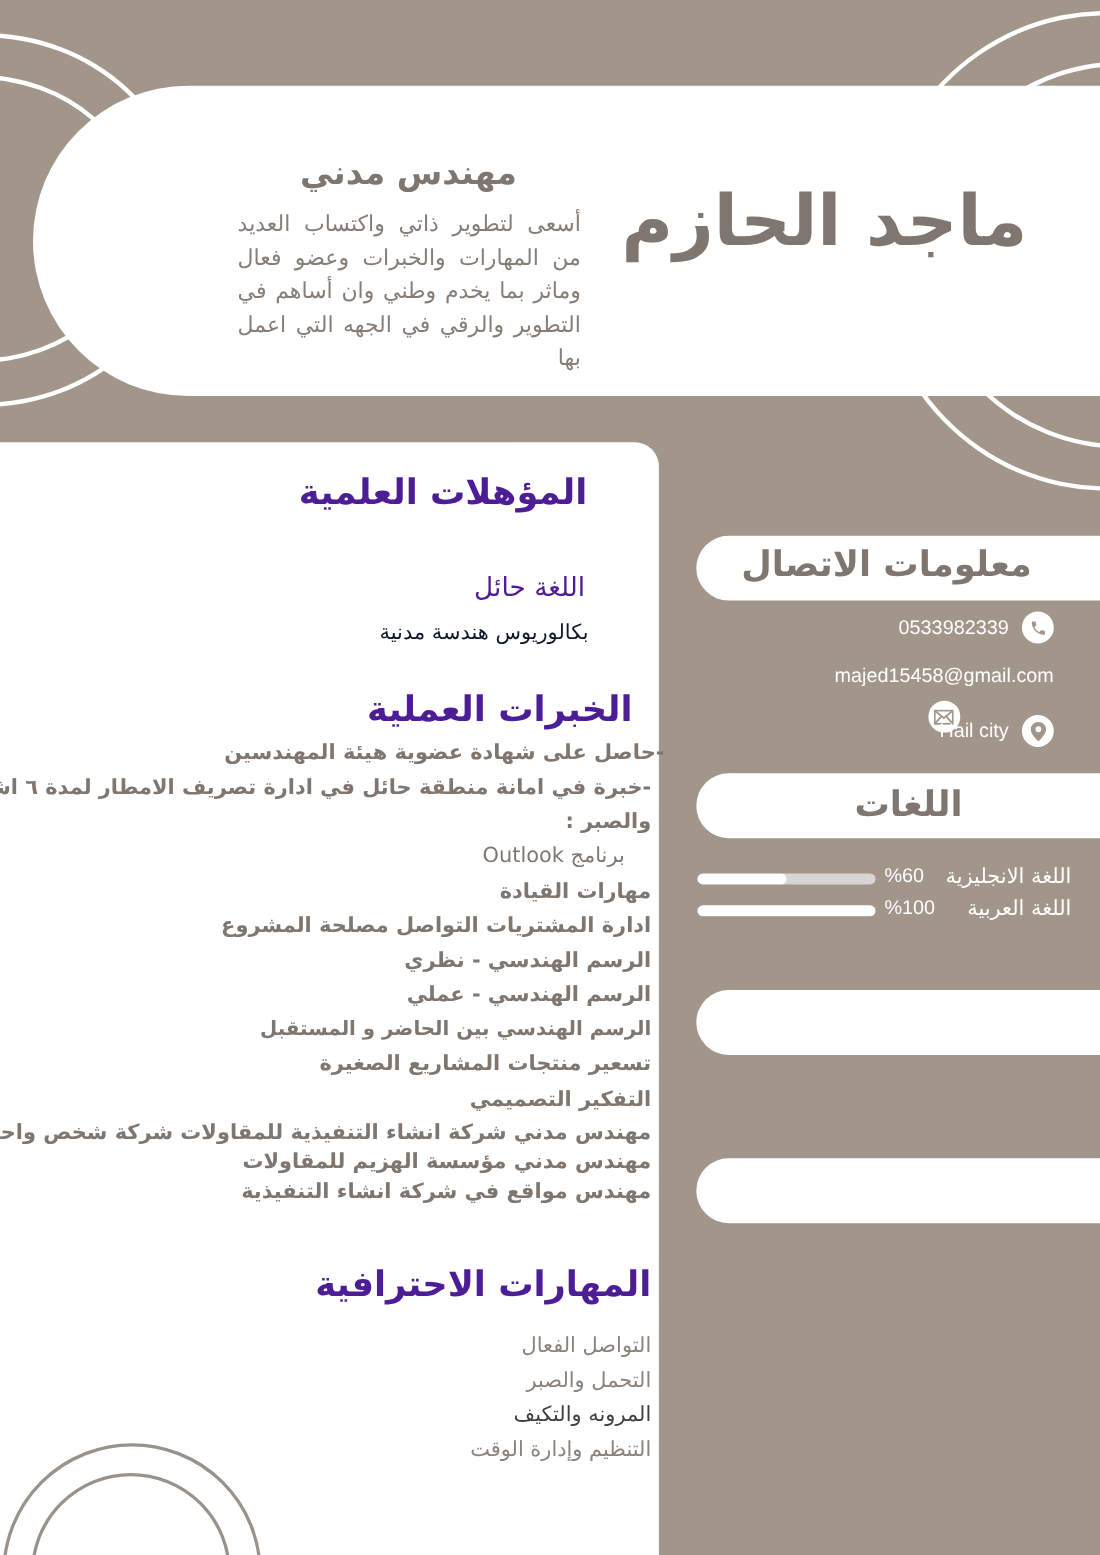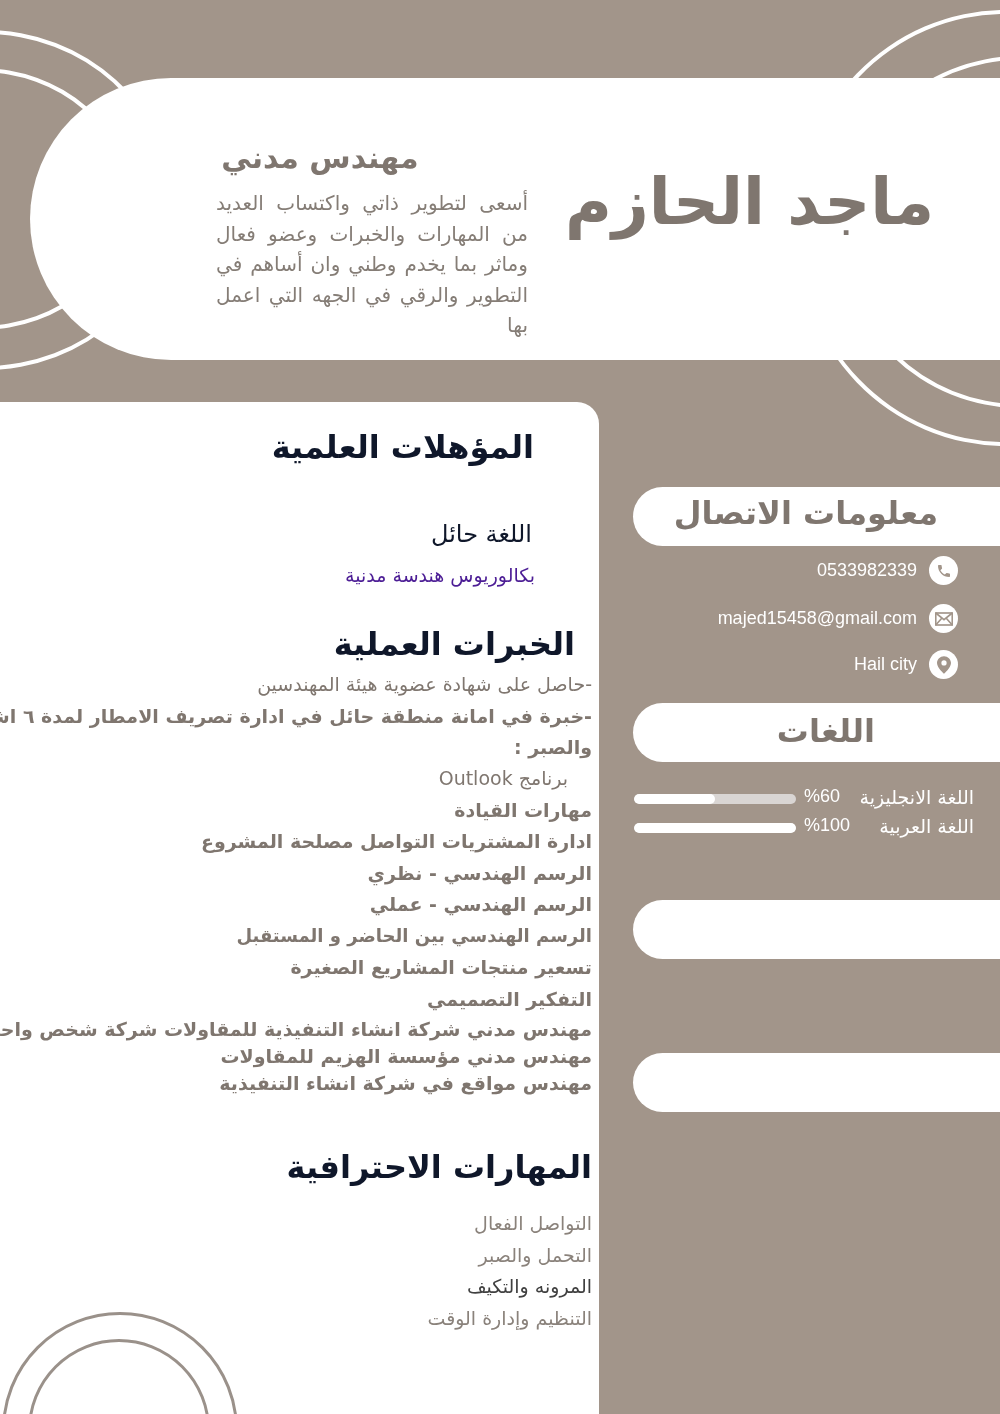--- a/index.html
+++ b/index.html
@@ -34,21 +34,21 @@
       direction: rtl;
       letter-spacing: 1px;
       margin-top: 25px;
     }
     .job-title {
       position: absolute;
       right: 530px; top: 140px;
       font-size: 30px; font-weight: bold;
       color: #7f766f;
       direction: rtl;
-      text-align: center;
+      text-align: right;
       width: 300px;
     }
     .summary {
       position: absolute;
       left: 216px; top: 188px;
       width: 312px;
       font-size: 20px;
       line-height: 30.5px;
       direction: rtl;
       text-align: justify;
@@ -62,21 +62,21 @@
       left: 0; top: 402px;
       width: 599px; height: 1012px;
       background: #ffffff;
       border-top-right-radius: 22px;
     }
     .sec-title {
       position: absolute;
       direction: rtl;
       text-align: center;
       font-weight: bold;
-      color: #0f172a;
+      color: #4c1d95;
       white-space: nowrap;
     }
     .line {
       position: absolute;
       direction: rtl;
       text-align: right;
       white-space: nowrap;
       color: #7f766f;
     }
 
@@ -164,24 +164,24 @@
 <div class="job-title">مهندس مدني</div>
 <div class="summary">أسعى لتطوير ذاتي واكتساب العديد من المهارات والخبرات وعضو فعال وماثر بما يخدم وطني وان أساهم في التطوير والرقي في الجهه التي اعمل بها</div>
 
 <div class="left-panel"></div>
 
 <div class="ring gray" style="left:2px; top:1312px; width:236px; height:236px;"></div>
 <div class="ring gray" style="left:28px; top:1339px; width:182px; height:182px;"></div>
 
 <div class="sec-title" style="right:466px; top:428px; font-size:32px;">المؤهلات العلمية</div>
 <div class="sec-title" style="right:468px; top:520px; font-size:24px; font-weight:normal;">اللغة حائل</div>
-<div class="line" style="right:465px; top:564px; font-size:19px; color:#4c1d95;">بكالوريوس هندسة مدنية</div>
+<div class="line" style="right:465px; top:564px; font-size:19px; color:#0f172a;">بكالوريوس هندسة مدنية</div>
 
 <div class="sec-title" style="right:425px; top:625px; font-size:32px;">الخبرات العملية</div>
-<div class="line" style="right:408px; top:673px; font-size:19px; font-weight:normal;">-حاصل على شهادة عضوية هيئة المهندسين</div>
+<div class="line" style="right:396px; top:673px; font-size:19px; font-weight:bold;">-حاصل على شهادة عضوية هيئة المهندسين</div>
 <div class="line" style="right:408px; top:705px; font-size:19px; font-weight:bold;">-خبرة في امانة منطقة حائل في ادارة تصريف الامطار لمدة ٦ اشهر</div>
 <div class="line" style="right:408px; top:736px; font-size:19px; font-weight:bold;">والصبر :</div>
 <div class="line" style="right:432px; top:767px; font-size:19px; font-weight:normal;">برنامج Outlook</div>
 <div class="line" style="right:408px; top:799px; font-size:19px; font-weight:bold;">مهارات القيادة</div>
 <div class="line" style="right:408px; top:830px; font-size:19px; font-weight:bold;">ادارة المشتريات التواصل مصلحة المشروع</div>
 <div class="line" style="right:408px; top:862px; font-size:19px; font-weight:bold;">الرسم الهندسي - نظري</div>
 <div class="line" style="right:408px; top:893px; font-size:19px; font-weight:bold;">الرسم الهندسي - عملي</div>
 <div class="line" style="right:408px; top:925px; font-size:18px; font-weight:bold;">الرسم الهندسي بين الحاضر و المستقبل</div>
 <div class="line" style="right:408px; top:956px; font-size:19px; font-weight:bold;">تسعير منتجات المشاريع الصغيرة</div>
 <div class="line" style="right:408px; top:988px; font-size:19px; font-weight:bold;">التفكير التصميمي</div>
@@ -199,21 +199,21 @@
 <div class="pill-title" style="right:62px; top:494px;">معلومات الاتصال</div>
 
 <div class="contact-row" style="top:556px;">
   <span class="contact-text">0533982339</span>
   <span class="icon-circle">
     <svg width="16" height="16" viewBox="0 0 24 24">
         <path fill="#a2958a" d="M6.6 10.8c1.4 2.8 3.8 5.1 6.6 6.6l2.2-2.2c.3-.3.7-.4 1-.2 1.1.4 2.3.6 3.6.6.6 0 1 .4 1 1V20c0 .6-.4 1-1 1C10.6 21 3 13.4 3 4c0-.6.4-1 1-1h3.5c.6 0 1 .4 1 1 0 1.3.2 2.5.6 3.6.1.3 0 .7-.2 1L6.6 10.8z"></path>
       </svg>
   </span>
 </div>
-<div class="contact-row" style="top:604px;">
+<div class="contact-row" style="top:604px;flex-direction:column;">
   <span class="contact-text">majed15458@gmail.com</span>
   <span class="icon-circle">
     <svg width="18" height="14" viewBox="0 0 24 18">
         <rect x="1" y="1" width="22" height="16" fill="none" stroke="#a2958a" stroke-width="2.2"></rect>
         <path d="M1 1 L12 10 L23 1 M1 17 L9 8 M23 17 L15 8" fill="none" stroke="#a2958a" stroke-width="2.2"></path>
       </svg>
   </span>
 </div>
 <div class="contact-row" style="top:650px;">
   <span class="contact-text">Hail city</span>

